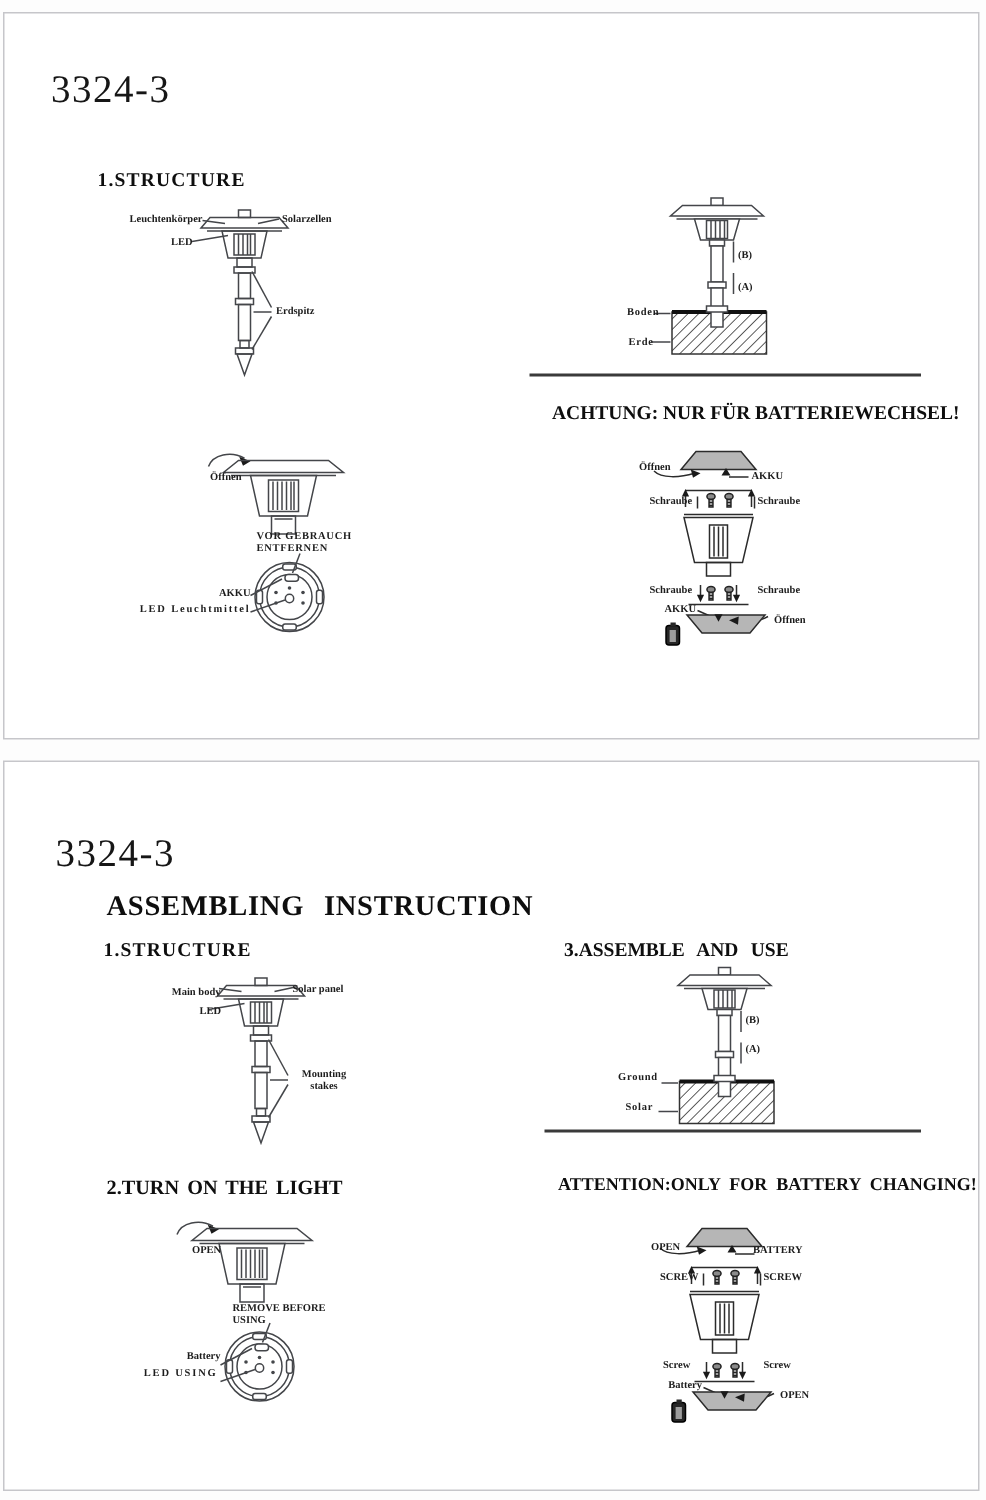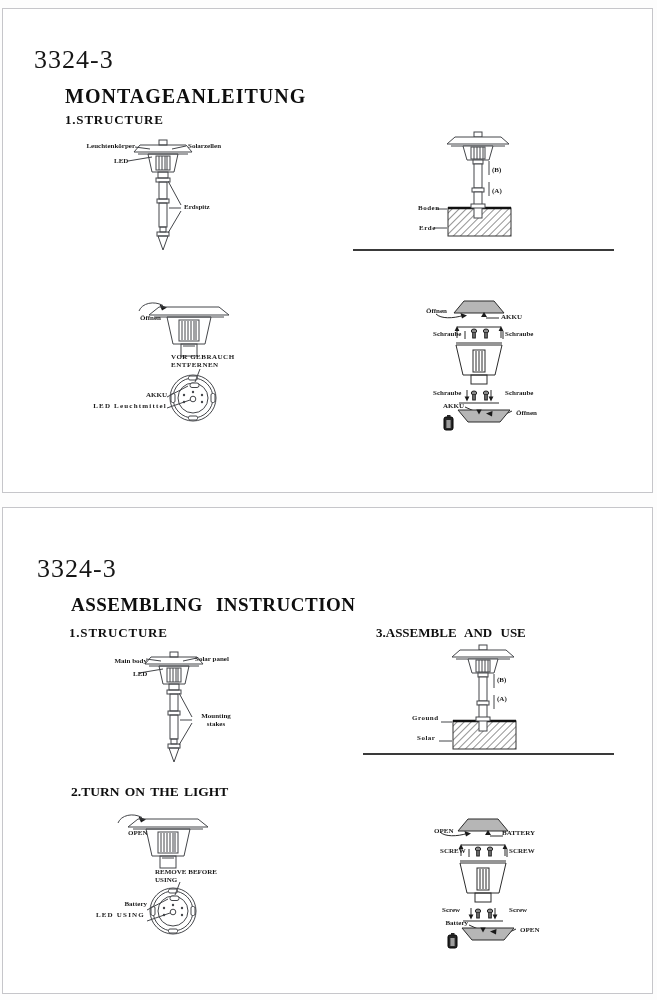--- a/index.html
+++ b/index.html
@@ -188,21 +188,20 @@
       </g>
       <rect x="20" y="119" width="9" height="13" rx="2" fill="#262626" stroke="#000"></rect>
       <rect x="23" y="117" width="3.5" height="2.5" fill="#262626"></rect>
       <rect x="22.4" y="122" width="4.2" height="8" fill="#9d9d9d"></rect>
     </symbol>
   </defs>
 </svg>
 
 <section class="sheet" id="sheet-de">
   <div class="model" style="left:31px;top:36px">3324-3</div>
-  <div class="hd t-main" style="left:62px;top:76px">MONTAGEANLEITUNG</div>
 
   <div class="hd t-s13" style="left:62px;top:103px">1.STRUCTURE</div>
   <div class="diag" style="left:75px;top:128px;width:170px;height:115px">
     <svg width="170" height="115" viewBox="0 0 170 115">
         <use href="#sym-structure"></use>
       </svg>
     <span class="lbl r" style="left:0;top:5px;width:57px">Leuchtenkörper</span>
     <span class="lbl" style="left:110px;top:5px">Solarzellen</span>
     <span class="lbl" style="left:36px;top:20px">LED</span>
     <span class="lbl" style="left:106px;top:66px">Erdspitz</span>
@@ -229,20 +228,21 @@
         <use href="#sym-montage"></use>
       </svg>
     <span class="lbl" style="left:89px;top:36px">(B)</span>
     <span class="lbl" style="left:89px;top:57px">(A)</span>
     <span class="lbl ls05" style="left:15px;top:74px">Boden</span>
     <span class="lbl ls05" style="left:16px;top:94px">Erde</span>
   </div>
 
   <div class="rule" style="left:350px;top:240px;width:261px"></div>
 
+  <div class="hd t-de4" style="left:365px;top:258px">ACHTUNG: NUR FÜR BATTERIEWECHSEL!</div>
   <div class="diag" style="left:421px;top:289px;width:140px;height:135px">
     <svg width="140" height="135" viewBox="0 0 140 135">
         <use href="#sym-attn"></use>
       </svg>
     <span class="lbl" style="left:2px;top:9px">Öffnen</span>
     <span class="lbl" style="left:77px;top:15px">AKKU</span>
     <span class="lbl" style="left:9px;top:32px">Schraube</span>
     <span class="lbl" style="left:81px;top:32px">Schraube</span>
     <span class="lbl" style="left:9px;top:91px">Schraube</span>
     <span class="lbl" style="left:81px;top:91px">Schraube</span>
@@ -289,20 +289,21 @@
         <use href="#sym-montage"></use>
       </svg>
     <span class="lbl" style="left:89px;top:33px">(B)</span>
     <span class="lbl" style="left:89px;top:52px">(A)</span>
     <span class="lbl ls05" style="left:4px;top:71px">Ground</span>
     <span class="lbl ls05" style="left:9px;top:91px">Solar</span>
   </div>
 
   <div class="rule" style="left:360px;top:245px;width:251px"></div>
 
+  <div class="hd t-en4" style="left:369px;top:274px">ATTENTION:ONLY FOR BATTERY CHANGING!</div>
   <div class="diag" style="left:425px;top:308px;width:140px;height:135px">
     <svg width="140" height="135" viewBox="0 0 140 135">
         <use href="#sym-attn"></use>
       </svg>
     <span class="lbl" style="left:6px;top:11px">OPEN</span>
     <span class="lbl" style="left:74px;top:13px">BATTERY</span>
     <span class="lbl" style="left:12px;top:31px">SCREW</span>
     <span class="lbl" style="left:81px;top:31px">SCREW</span>
     <span class="lbl" style="left:14px;top:90px">Screw</span>
     <span class="lbl" style="left:81px;top:90px">Screw</span>

